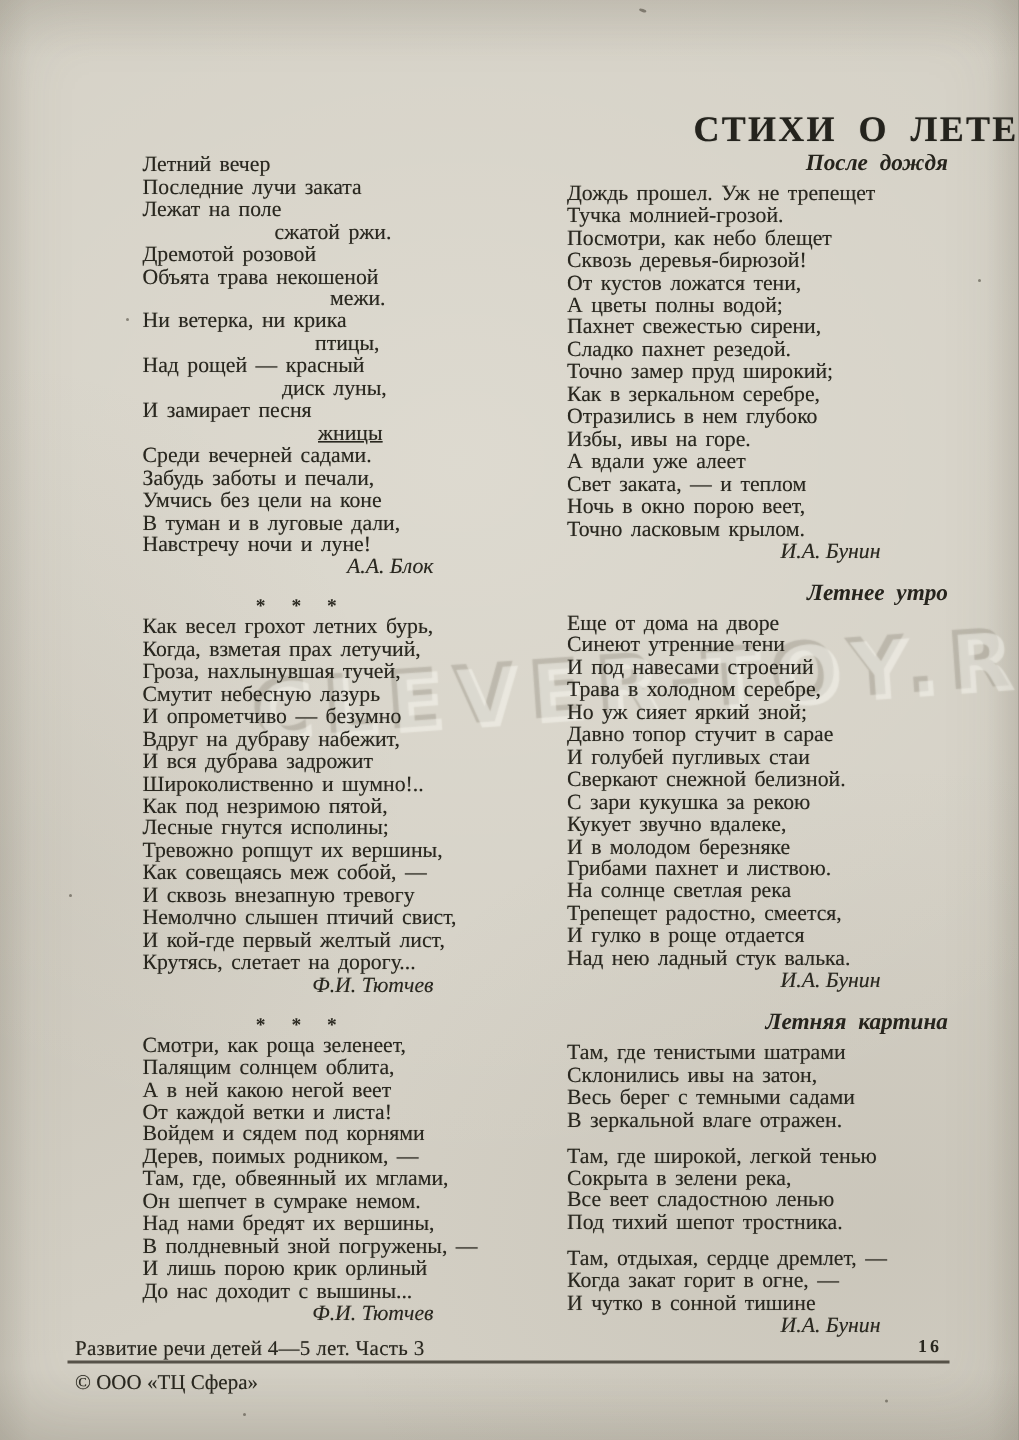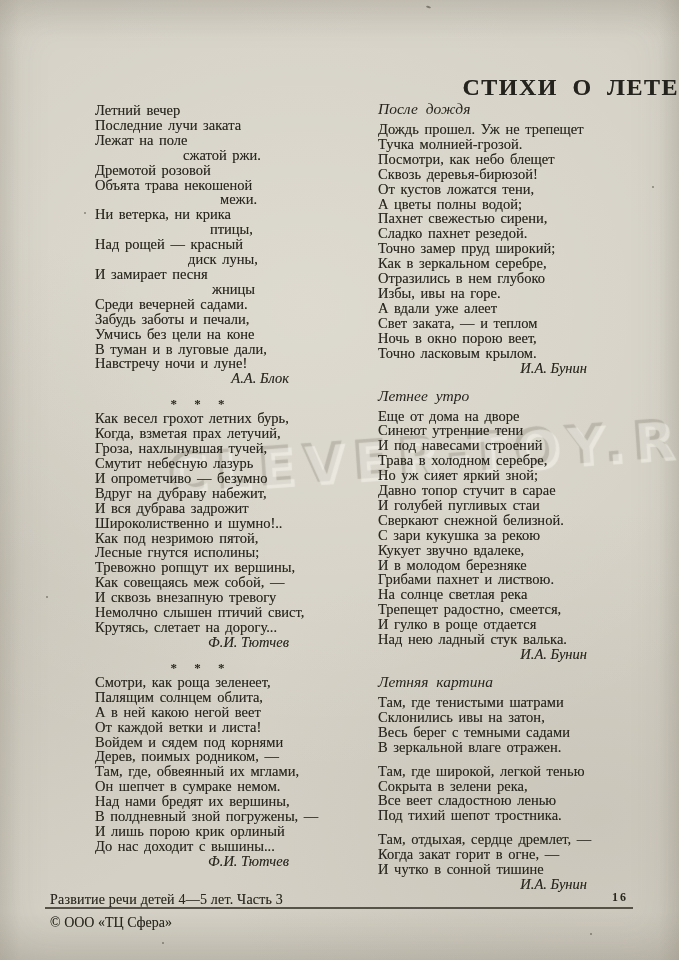--- a/index.html
+++ b/index.html
@@ -32,21 +32,21 @@
   .col-right{ left:378px; top:101px; width:264px; }
   .poem{ margin:0; }
   .poem + .poem{ margin-top:0; }
   .col-right .poem + .poem{ margin-top:12px; }
   .poem-sep{
     text-align:center; font-weight:bold; font-size:13px;
     letter-spacing:7px; line-height:15px; margin:10px 40px 0 0;
     color:#29271f;
   }
   .poem-title{
-    text-align:left; font-weight:normal; font-style:italic;
+    text-align:right; font-weight:bold; font-style:italic;
     font-size:15.5px; line-height:15px; margin:0 10px 6px 0;
     word-spacing:4px; color:#26241d;
   }
   .poem-lines{ font-size:14.5px; line-height:14.9px; word-spacing:2px; }
   .poem-line{ white-space:nowrap; text-shadow:0 0 0.5px rgba(41,39,31,0.45); }
   .stanza-gap{ height:9px; }
   .poem-author{
     font-style:italic; text-align:right;
     font-size:14.5px; line-height:15px;
     text-shadow:0 0 0.5px rgba(41,39,31,0.4);
@@ -111,21 +111,21 @@
           <div class="poem-line">Лежат на поле</div>
           <div class="poem-line" style="padding-left: 88px;">сжатой ржи.</div>
           <div class="poem-line">Дремотой розовой</div>
           <div class="poem-line">Объята трава некошеной</div>
           <div class="poem-line" style="padding-left: 125px;">межи.</div>
           <div class="poem-line">Ни ветерка, ни крика</div>
           <div class="poem-line" style="padding-left: 115px;">птицы,</div>
           <div class="poem-line">Над рощей — красный</div>
           <div class="poem-line" style="padding-left: 93px;">диск луны,</div>
           <div class="poem-line">И замирает песня</div>
-          <div class="poem-line" style="padding-left: 117px;">жницы</div>
+          <div class="poem-line" style="padding-left: 117px; text-decoration: underline;">жницы</div>
           <div class="poem-line">Среди вечерней садами.</div>
           <div class="poem-line">Забудь заботы и печали,</div>
           <div class="poem-line">Умчись без цели на коне</div>
           <div class="poem-line">В туман и в луговые дали,</div>
           <div class="poem-line">Навстречу ночи и луне!</div>
         </div>
       <div class="poem-author">А.А. Блок</div>
     </article>
     <article class="poem">
       <div class="poem-sep">* * *</div>
@@ -137,20 +137,21 @@
           <div class="poem-line">И опрометчиво — безумно</div>
           <div class="poem-line">Вдруг на дубраву набежит,</div>
           <div class="poem-line">И вся дубрава задрожит</div>
           <div class="poem-line">Широколиственно и шумно!..</div>
           <div class="poem-line">Как под незримою пятой,</div>
           <div class="poem-line">Лесные гнутся исполины;</div>
           <div class="poem-line">Тревожно ропщут их вершины,</div>
           <div class="poem-line">Как совещаясь меж собой, —</div>
           <div class="poem-line">И сквозь внезапную тревогу</div>
           <div class="poem-line">Немолчно слышен птичий свист,</div>
+          <div class="poem-line">И кой-где первый желтый лист,</div>
           <div class="poem-line">Крутясь, слетает на дорогу...</div>
         </div>
       <div class="poem-author">Ф.И. Тютчев</div>
     </article>
     <article class="poem">
       <div class="poem-sep">* * *</div>
       <div class="poem-lines">
           <div class="poem-line">Смотри, как роща зеленеет,</div>
           <div class="poem-line">Палящим солнцем облита,</div>
           <div class="poem-line">А в ней какою негой веет</div>

